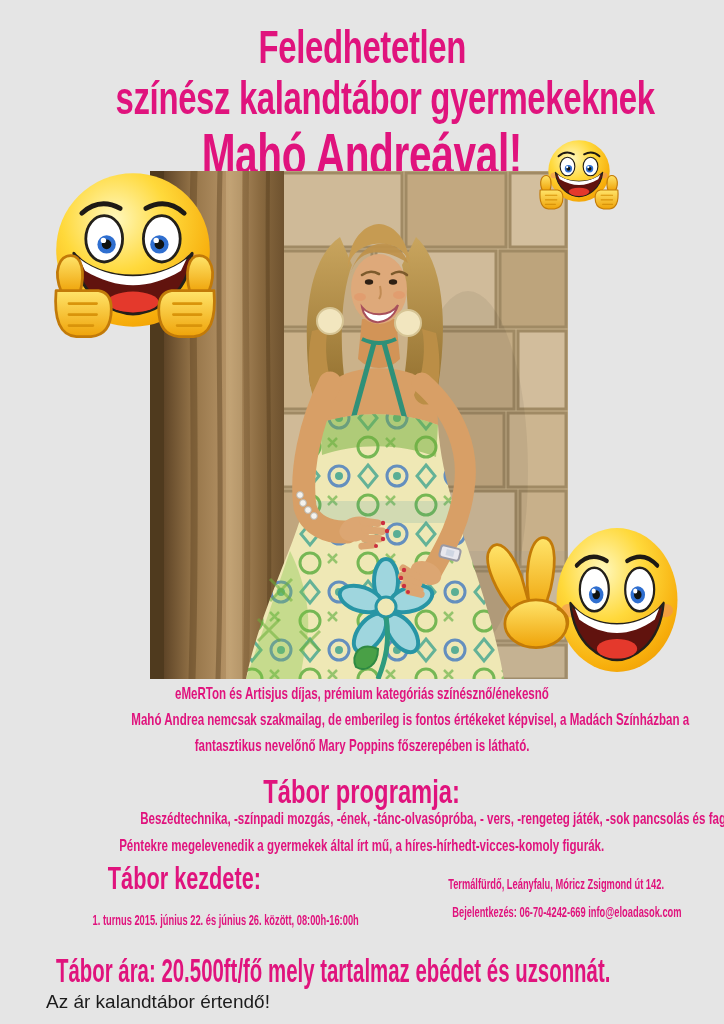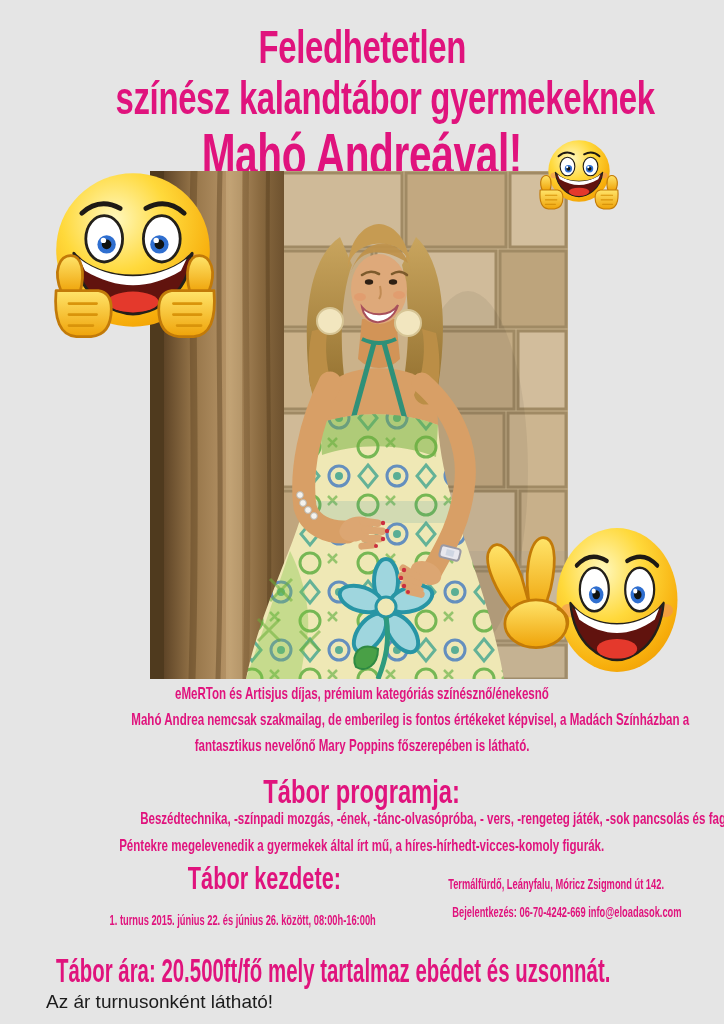--- a/index.html
+++ b/index.html
@@ -29,21 +29,21 @@
   
   .intro { position:absolute; top:681px; left:0; width:724px; text-align:center; font-size:17px; line-height:26px; }
   .intro .cx { transform:scaleX(0.68); }
 
   .program-h { position:absolute; top:766px; left:0; width:724px; text-align:center; font-size:33px;margin-top:7px; }
   .program-h .cx { transform:scaleX(0.72); }
   .program-l { position:absolute; top:805px; left:0; width:724px; text-align:center; font-size:17px; line-height:27px; }
   .program-l .cx { transform:scaleX(0.68); }
 
   .col { position:absolute; top:861px; text-align:center; }
-  .col-left  { left:28px;  width:346px;text-align:right; }
+  .col-left  { left:11px;  width:346px; }
   .col-right { left:382px; width:312px; }
   .col-h { font-size:31px; }
   .col-h .cx { transform:scaleX(0.70); }
   .col-line { font-size:15px; margin-top:9px; line-height:19px; }
   .col-line .cx { transform:scaleX(0.62); }
   .col-line.first { margin-top:13px;text-decoration:underline; }
 
   .price { position:absolute; top:951px; left:56px; width:680px; font-size:34px; }
   .price .cx { transform:scaleX(0.60); transform-origin:left center; }
   .note { position:absolute; top:991px; left:46px; font-size:19px; color:#1c1c1c; }
@@ -292,15 +292,15 @@
     <div class="col-h"><span class="cx">Tábor kezdete:</span></div>
     <div class="col-line first"><span class="cx">1. turnus 2015. június 22. és június 26. között,  08:00h-16:00h</span></div>
   </div>
 
   <div class="col col-right mg">
     <div class="col-line first"><span class="cx">Termálfürdő, Leányfalu, Móricz Zsigmond út 142.</span></div>
     <div class="col-line"><span class="cx">Bejelentkezés: 06-70-4242-669  info@eloadasok.com</span></div>
   </div>
 
   <div class="price mg"><span class="cx">Tábor ára: 20.500ft/fő  mely tartalmaz ebédet és uzsonnát.</span></div>
-  <div class="note">Az ár turnusonként látható!</div>
+  <div class="note">Az ár kalandtábor értendő!</div>
 
 </div>
 
 </body></html>

